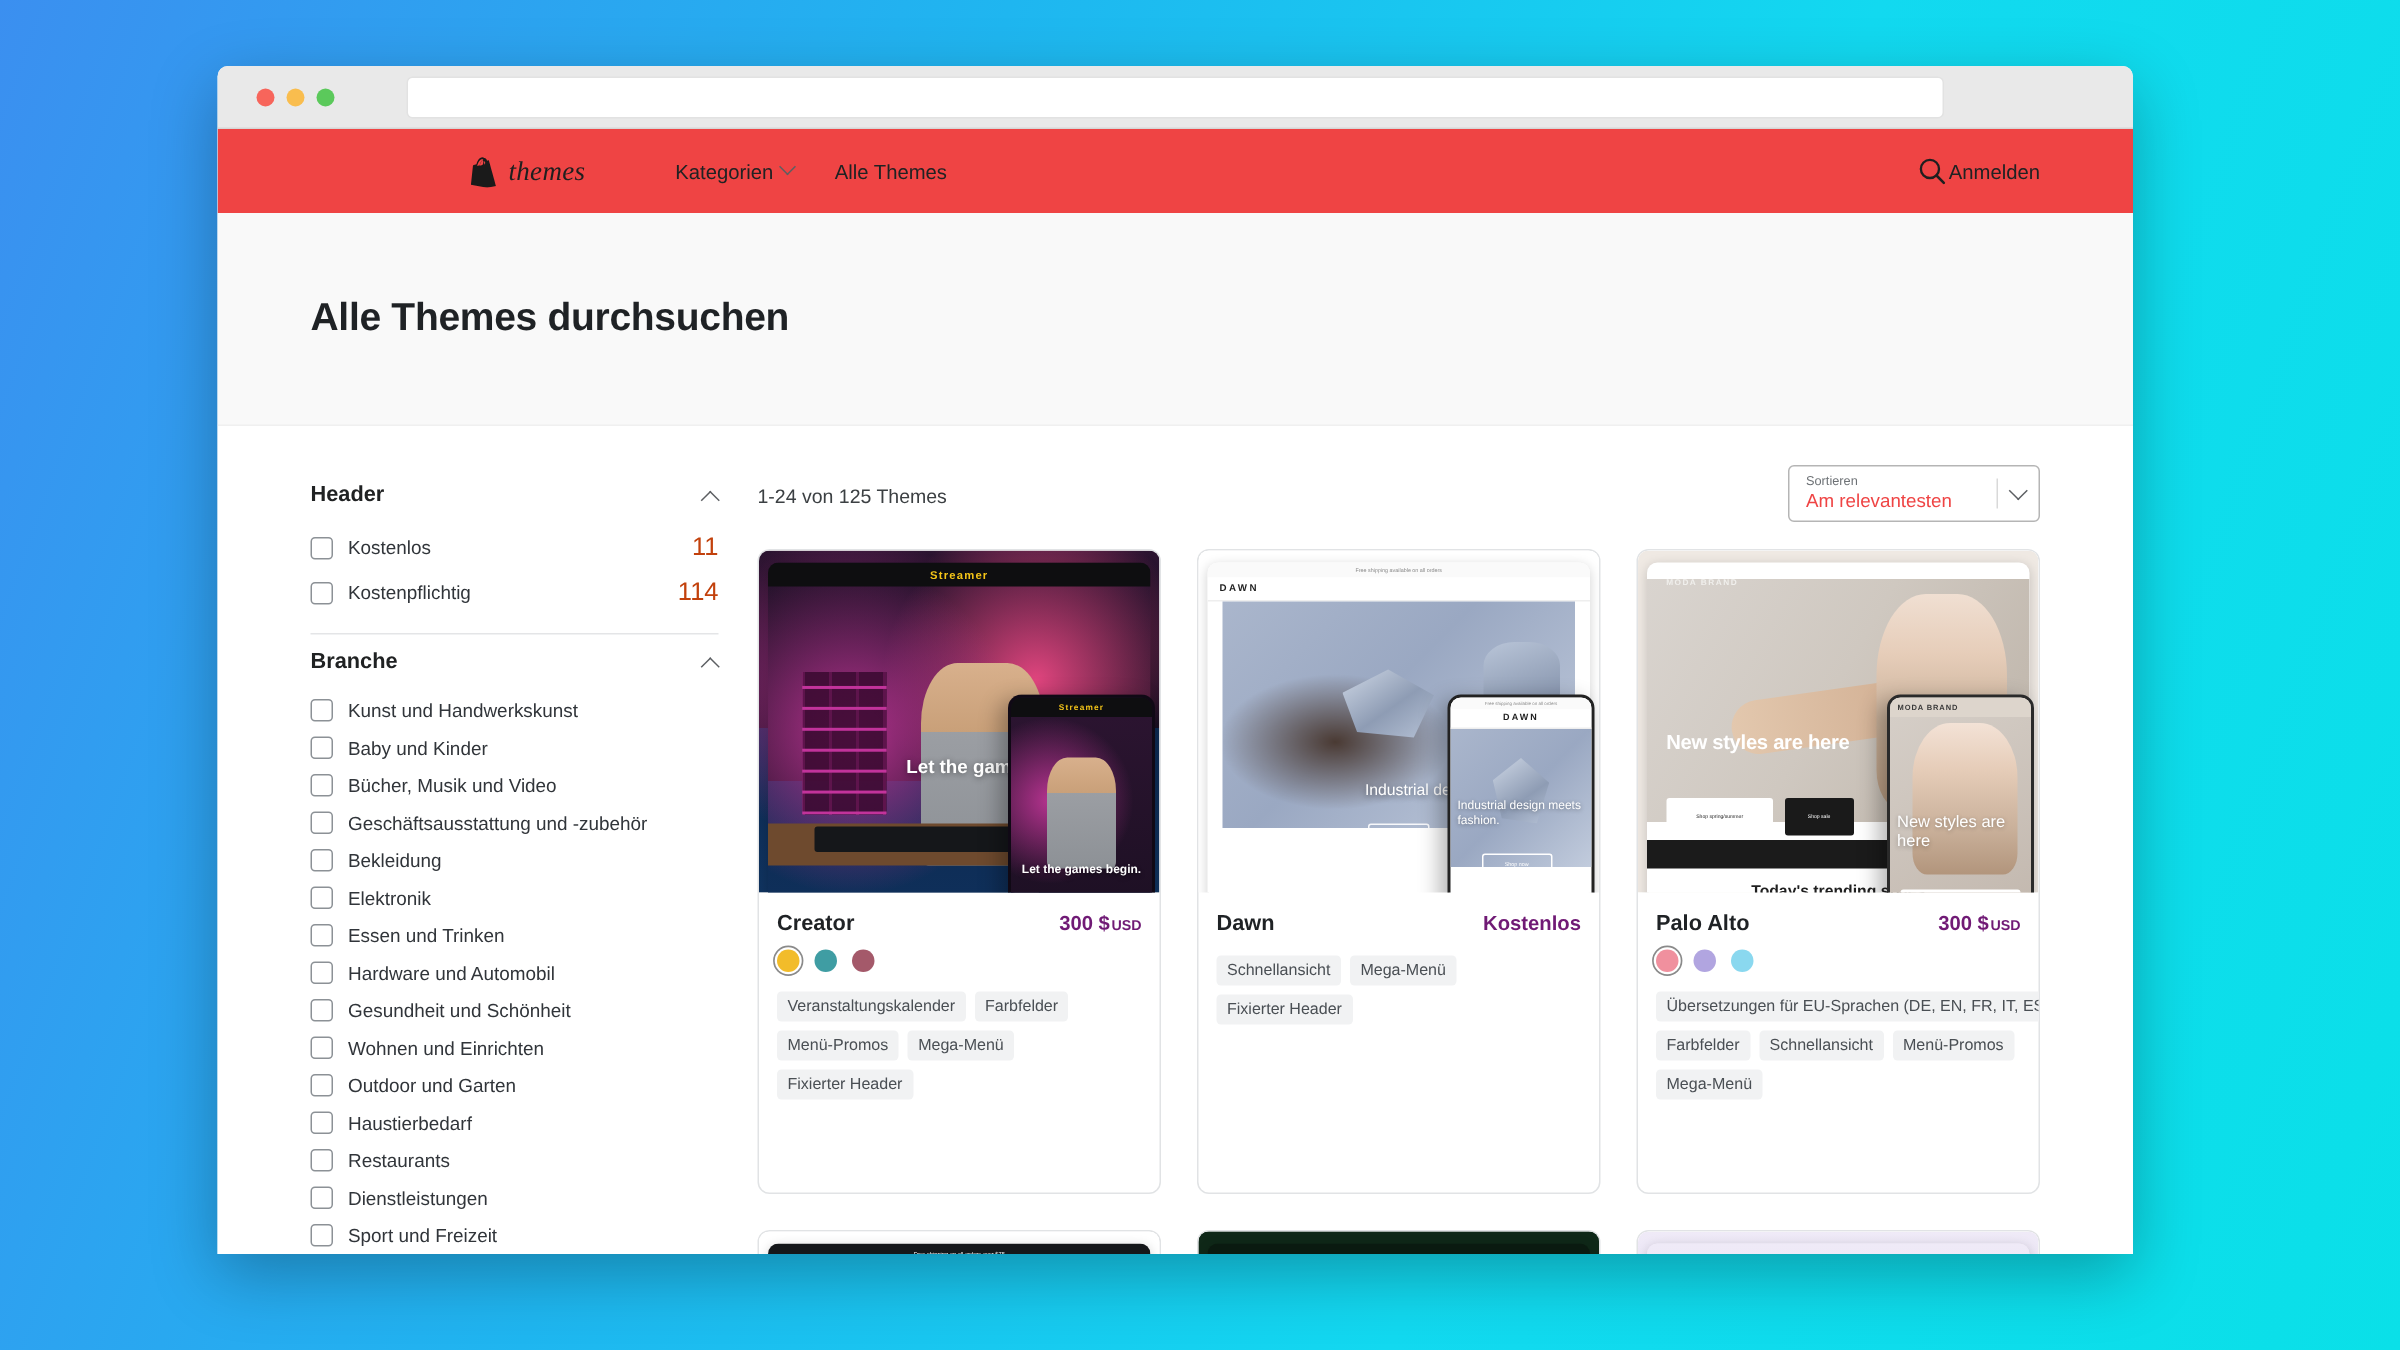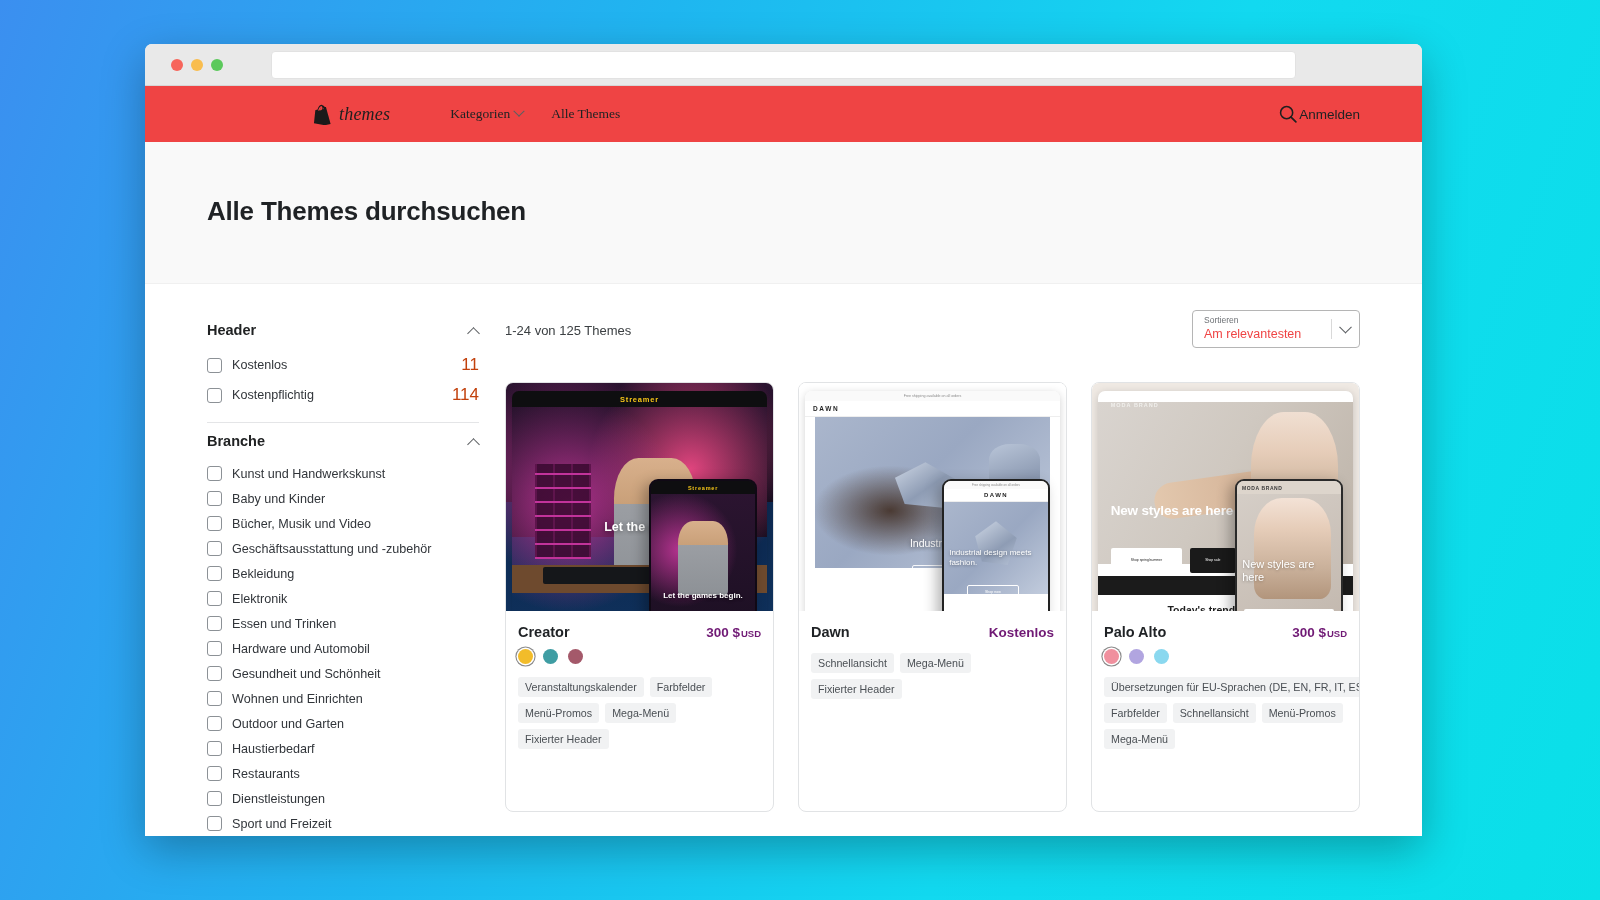--- a/index.html
+++ b/index.html
@@ -60,21 +60,21 @@
     width: 19px; height: 21px;
     display: block;
   }
   .brand-word {
     font-family: "Liberation Serif", serif;
     font-style: italic;
     font-size: 18px;
     color: #1f1f1f;
     letter-spacing: .2px;
   }
-  .nav-links { display: flex; align-items: center; gap: 28px; margin-left: 60px; font-family: Liberation Serif, serif; }
+  .nav-links { display: flex; align-items: center; gap: 28px; margin-left: 60px; }
   .nav-link {
     font-size: 13.5px;
     color: #202223;
     cursor: pointer;
     display: flex; align-items: center; gap: 5px;
     white-space: nowrap;
   }
   .chev { display:inline-block; width:8px; height:8px; border-right:1.4px solid #5c5f62; border-bottom:1.4px solid #5c5f62; transform: rotate(45deg) translate(-2px,-2px); }
   .nav-right { margin-left: auto; display: flex; align-items: center; }
   .search-btn { width: 22px; height: 22px; cursor: pointer; display:block; }
@@ -134,21 +134,21 @@
     flex: 0 0 15px;
   }
   .facet-label { font-size: 12.6px; color: #31353a; }
   .facet-count { margin-left: auto; font-size: 17px; color: #c2410c; }
   .facet-sep { height: 1px; background: #e4e5e7; margin: 12px 0 4px 0; }
 
   
   .results { flex: 1; min-width: 0; }
   .results-top {
     display: flex; align-items: flex-start; justify-content: space-between;
-    margin-bottom: 34px;
+    margin-bottom: 18px;
   }
   .result-count { font-size: 13px; color: #3c4043; padding-top: 13px; }
   .sort-select {
     width: 168px; height: 38px;
     border: 1px solid #b5b5b5;
     border-radius: 4px;
     background: #fff;
     display: flex; align-items: center;
     padding: 0 0 0 11px;
     cursor: pointer;
@@ -200,22 +200,22 @@
   .card-shell { min-height: 200px; }
 
   
   .mock { position: absolute; inset: 0; }
   .desk {
     position: absolute; left: 6px; right: 6px; top: 8px; bottom: -60px;
     border-radius: 7px; overflow: hidden;
     box-shadow: 0 2px 8px rgba(0,0,0,.18);
   }
   .phone {
-    position: absolute; right: 16px; bottom: -40px;
-    width: 108px; height: 172px;
+    position: absolute; right: 3px; bottom: -40px;
+    width: 98px; height: 172px;
     border-radius: 9px; overflow: hidden;
     border: 2px solid rgba(0,0,0,.35);
     box-shadow: -5px 4px 14px rgba(0,0,0,.3);
     background:#111;
   }
   .topbar { position:absolute; left:0; right:0; top:0; height:16px; display:flex; align-items:center; justify-content:center; }
   .micro-logo { font-size: 7.5px; font-weight: 700; letter-spacing: .8px; }
   .hero-line { position:absolute; font-weight:700; color:#fff; text-shadow: 0 1px 4px rgba(0,0,0,.45); margin-left: 31px; }
 
   

